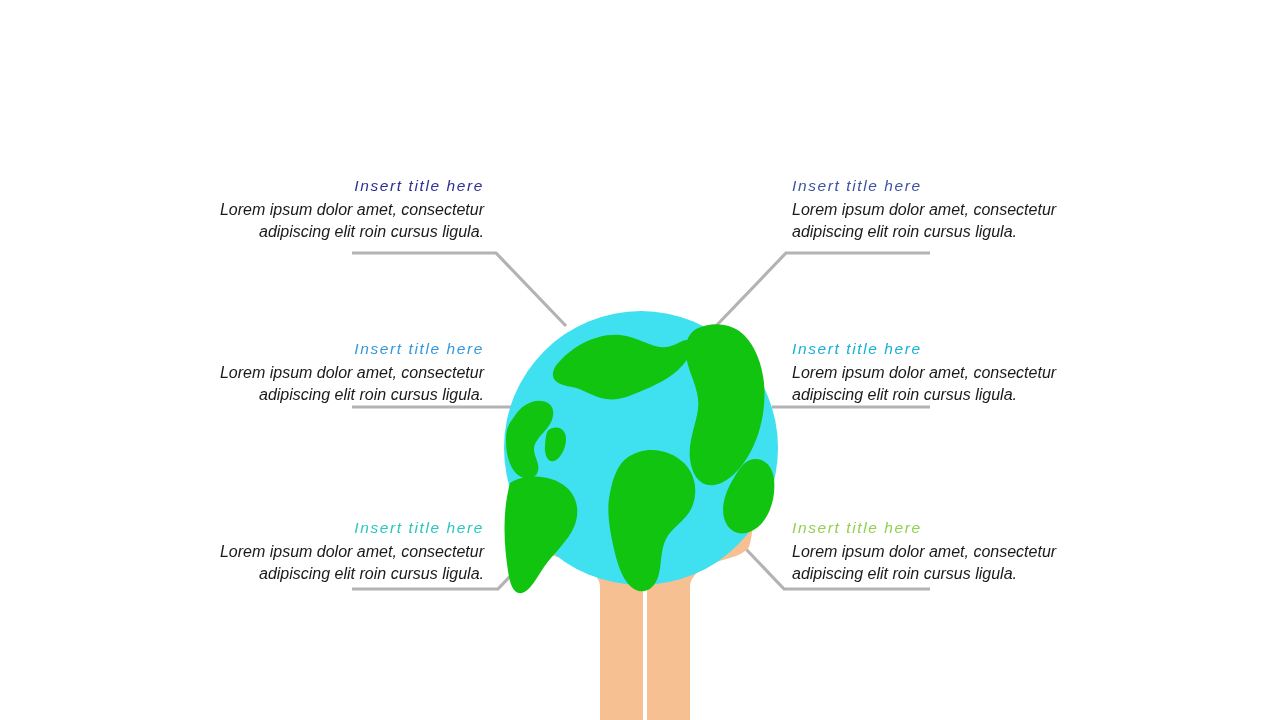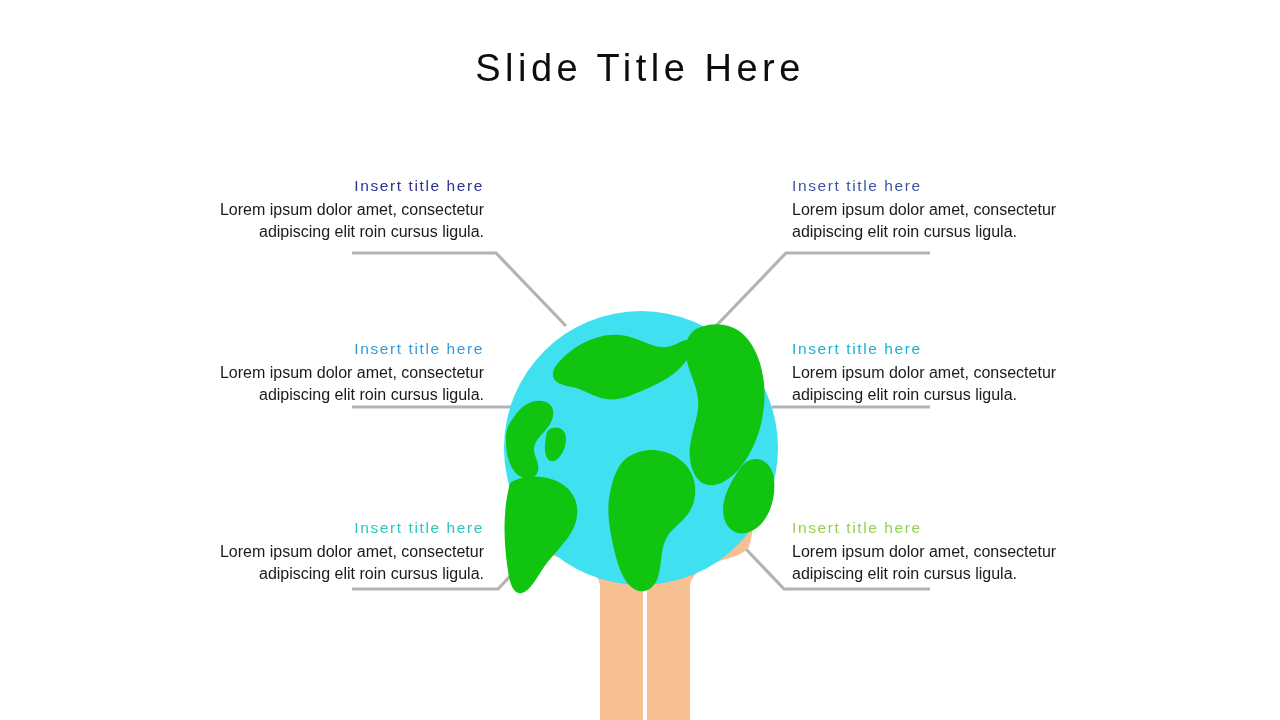--- a/index.html
+++ b/index.html
@@ -34,20 +34,21 @@
     letter-spacing: 4.5px;
     color: #0d0d0d;
     line-height: 1.2;
     white-space: nowrap;
   }
 
   
   .info-block {
     position: absolute;
     width: 270px;
+    font-style: italic;
   }
   .info-block .block-title {
     font-size: 15.5px;
     letter-spacing: 1.6px;
     line-height: 1.25;
     margin-bottom: 4px;
     white-space: nowrap;
   }
   .info-block .block-body {
     font-size: 16px;
@@ -81,21 +82,20 @@
     top: 305px;
     width: 290px;
     height: 415px;
   }
 </style>
 </head>
 <body>
 
 <div id="slide" style="background: rgb(255, 255, 255);">
 
-  <div id="slide-title" style="color: rgb(13, 13, 13);">Slide Title Here</div>
 
   <svg id="connectors" viewBox="0 0 1280 720" width="1280" height="720">
     <g stroke="#B3B3B3" stroke-width="3.2" fill="none" stroke-linecap="butt" stroke-linejoin="miter">
       <polyline points="352,253 496,253 566,326"></polyline>
       <polyline points="930,253 786,253 716,326"></polyline>
       <line x1="352" y1="407" x2="512" y2="407"></line>
       <line x1="930" y1="407" x2="772" y2="407"></line>
       <polyline points="352,589 498,589 540,545"></polyline>
       <polyline points="930,589 784,589 744,547"></polyline>
     </g>

